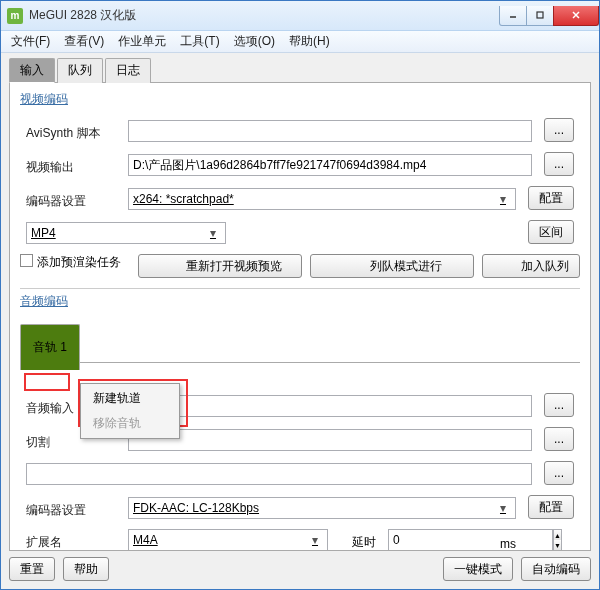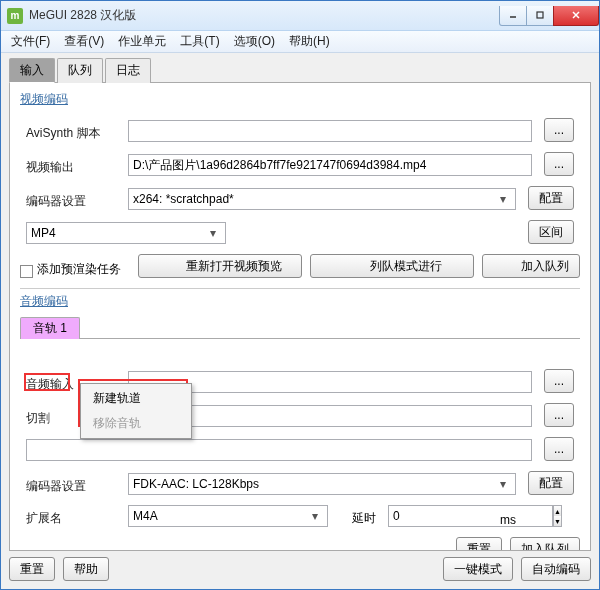--- a/index.html
+++ b/index.html
@@ -20,33 +20,33 @@
   
   .content { padding: 4px 8px 8px 8px; background:#f0f0f0; height: calc(100% - 52px); display:flex; flex-direction:column;}
   .tabs { display:flex; border-bottom:1px solid #aaa; }
   .tab { padding:3px 10px; background:#ececec; border:1px solid #aaa; border-bottom:none; margin-right:2px; position:relative; top:1px; border-radius:2px 2px 0 0;}
   .tab.active { background:#a3a3a3; border-bottom:1px solid #fff;}
   .pane { background:#fff; border:1px solid #aaa; border-top:none; flex:1; padding:6px 10px 10px 10px; overflow:auto; position:relative;}
   .section-title { color:#3a6ea5; margin:2px 0 6px 0;text-decoration:underline;}
   .row { display:flex; align-items:flex-end; margin:10px 6px; gap:12px;}
   .row .lbl { width:90px; color:#222; flex-shrink:0;}
   .row input[type=text], .row select, .combo { flex:1; height:22px; border:1px solid #abadb3; background:#fff; padding:0 4px; font-size:12px;}
-  .combo { display:flex; align-items:center; justify-content:space-between; }
+  .combo { display:flex; align-items:center; justify-content:space-between;text-decoration:underline; }
   .combo .arrow { width:16px; text-align:center; color:#555;}
   .btn { height:24px; padding:0 10px; background:linear-gradient(#fdfdfd,#e6e6e6); border:1px solid #8a8a8a; border-radius:3px; font-size:12px; display:inline-flex; align-items:center; justify-content:center; cursor:default; white-space:nowrap;}
   .btn.small { width:30px; padding:0;}
-  .checkbox { display:flex; align-items:flex-end; gap:4px;}
+  .checkbox { display:flex; align-items:flex-start; gap:4px;}
   .checkbox .box { width:13px; height:13px; border:1px solid #8a8a8a; background:#fff;}
   .wide-row { display:flex; gap:8px; margin:10px 0;}
   .wide-row .btn { flex:1;padding-left:38px;}
   hr.sep { border:none; border-top:1px solid #ccc; margin:8px 0 4px 0;}
   .audio-tabs { display:flex; margin-top:2px;}
-  .atab { padding:2px 12px; background:#f0abfc; border:1px solid #aaa; border-bottom:none; border-radius:2px 2px 0 0; position:relative; top:1px;}
-  
-  .context-menu { position:absolute; left:70px; top:300px; width:112px; background:#f4f4f4; border:1px solid #999; box-shadow:2px 2px 4px rgba(0,0,0,0.25); padding:2px;}
+  .atab { padding:14px 12px; background:#4d7c0f; border:1px solid #aaa; border-bottom:none; border-radius:2px 2px 0 0; position:relative; top:8px;}
+  
+  .context-menu { position:absolute; left:70px; top:300px; width:100px; background:#f4f4f4; border:1px solid #999; box-shadow:2px 2px 4px rgba(0,0,0,0.25); padding:2px;}
   .context-menu .mi { padding:4px 10px;}
   .context-menu .mi.disabled { color:#9a9a9a;}
   .red-box1 { position:absolute; left:14px; top:290px; width:46px; height:18px; border:2px solid #e33; pointer-events:none;}
   .red-box2 { position:absolute; left:68px; top:296px; width:110px; height:48px; border:2px solid #e33; pointer-events:none;}
   .footer { display:flex; gap:8px; padding:6px 0 0 0;}
   .footer .spacer { flex:1;}
   .spin { width:100px; display:flex;}
   .spin input{ flex:1; height:22px; border:1px solid #abadb3; border-right:none; padding:0 4px;}
   .spin .sp { width:16px; display:flex; flex-direction:column; border:1px solid #abadb3;}
   .spin .sp div{ flex:1; display:flex; align-items:center; justify-content:center; font-size:7px; background:linear-gradient(#fdfdfd,#e4e4e4);}

